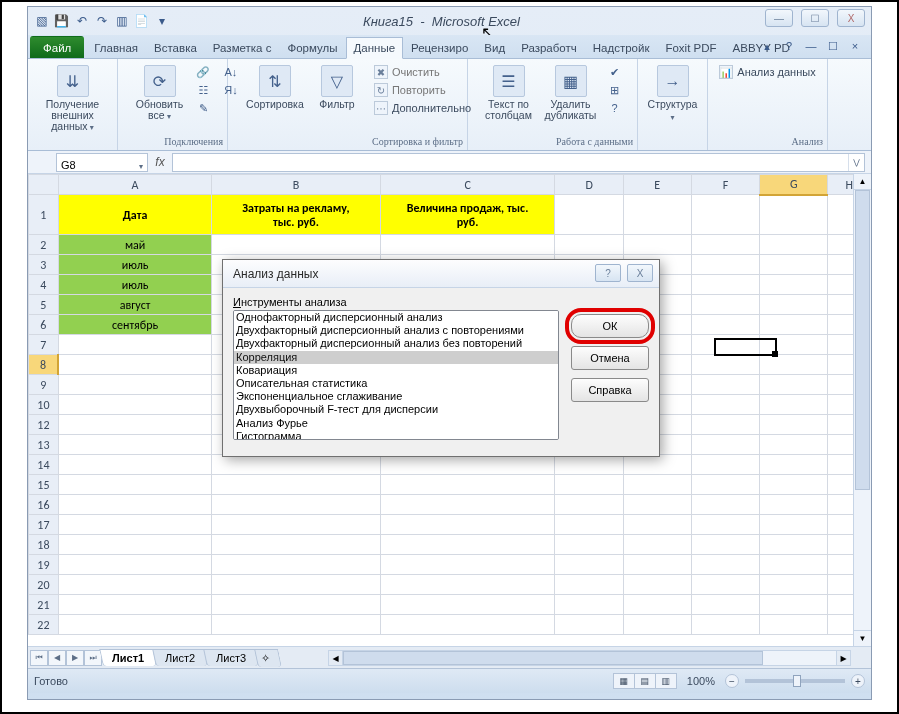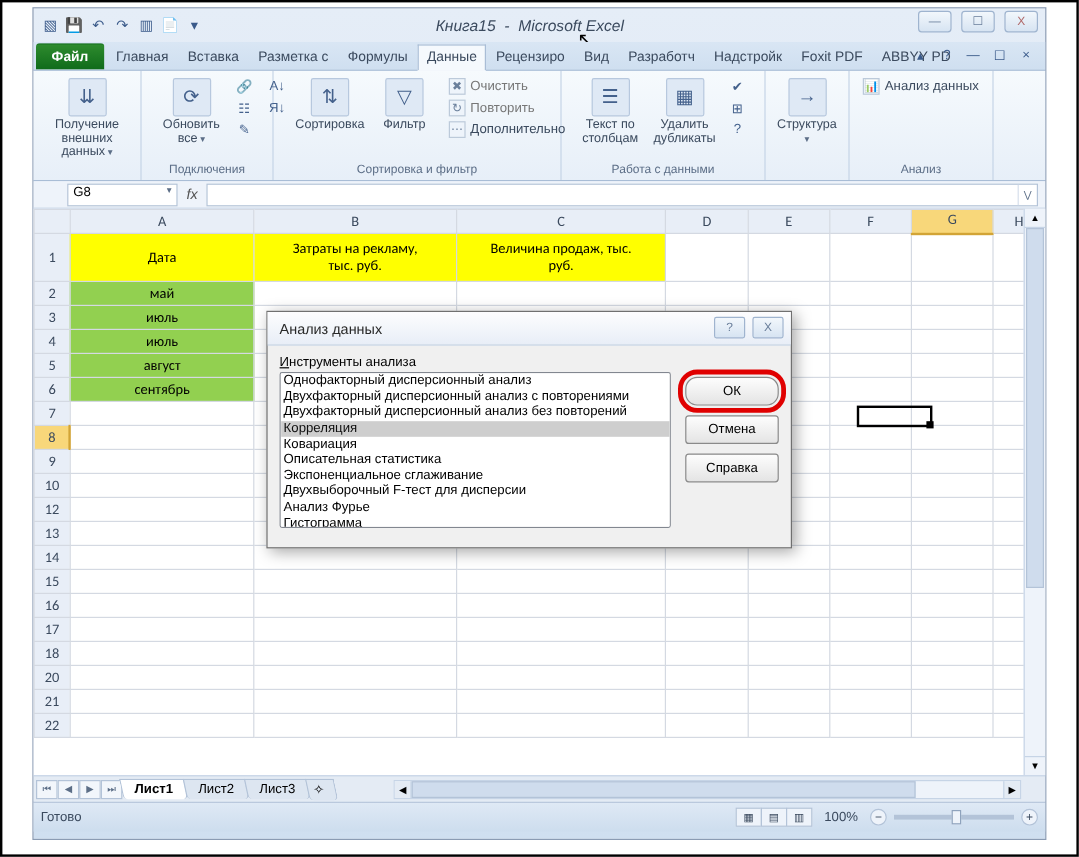--- a/index.html
+++ b/index.html
@@ -19,48 +19,48 @@
             background: linear-gradient(#f2f7fc,#d7e4f2); font-size: 10px; color: #6a7f9b;
             display: flex; align-items: center; justify-content: center; }
   .winbtn.close { color: #b06a6a; }
 
   
   .ribbon-tabs { height: 24px; display: flex; align-items: flex-end; padding-left: 2px; gap: 0;
                  background: linear-gradient(#d9e6f4,#cfdff0); border-bottom: 1px solid #a9bdd6; position: relative; }
   .rtab { height: 22px; padding: 0 7px; font-size: 11.5px; color: #3b4a5e; display: flex; align-items: center;
           border: 1px solid transparent; border-bottom: none; cursor: default; }
   .rtab.file { background: linear-gradient(#2e8b2e,#0f6b1a); color: #fff; border-radius: 3px 3px 0 0;
-               font-weight: bold; height: 22px; padding: 0 12px; margin-right: 2px; }
+               font-weight: normal; height: 22px; padding: 0 12px; margin-right: 2px; }
   .rtab.active { background: #f5f9fd; border-color: #a9bdd6; border-bottom: 1px solid #f5f9fd; margin-bottom: -1px; }
   .rtab-help { position: absolute; right: 8px; top: 3px; display: flex; gap: 6px; font-size: 11px; color: #3a5a8a; }
   .rtab-help span { width: 16px; height: 16px; display: inline-flex; align-items: center; justify-content: center; }
 
   
   .ribbon { height: 92px; background: linear-gradient(#f6fafd,#e7eff8); border-bottom: 1px solid #a9bdd6;
             display: flex; font-size: 11px; color: #3b4a5e; }
   .rgroup { border-right: 1px solid #c6d4e6; padding: 2px 4px 1px 4px; display: flex; flex-direction: column;
             align-items: center; justify-content: space-between; }
   .rgroup .body { flex: 1; display: flex; align-items: flex-start; gap: 4px; padding-top: 2px; }
-  .rgroup .glabel { font-size: 10px; color: #5c6e87; height: 13px; text-align: center; width: 100%; }
+  .rgroup .glabel { font-size: 10px; color: #5c6e87; height: 13px; text-align: right; width: 100%; font-family: Liberation Serif, serif; }
   .bigbtn { width: 58px; display: flex; flex-direction: column; align-items: center; gap: 2px; padding: 2px 2px; }
   .bigbtn .bic { width: 32px; height: 32px; background: #dfe9f5; border: 1px solid #b7c8de; border-radius: 2px;
                  display: flex; align-items: center; justify-content: center; font-size: 16px; color: #44618c; }
   .bigbtn .blab { font-size: 10.5px; text-align: center; line-height: 11px; }
   .stack { display: flex; flex-direction: column; gap: 0px; }
   .sbtn { height: 18px; width: 22px; display: flex; align-items: center; justify-content: center;
           font-size: 11px; color: #44618c; border: 1px solid transparent; }
   .mitem { height: 18px; padding: 0 4px; font-size: 11px; display: flex; align-items: center; gap: 4px; color: #777; }
   .mitem .mi { width: 14px; height: 14px; display: inline-flex; align-items: center; justify-content: center;
                font-size: 10px; border: 1px solid #bccada; background: #eef4fb; color: #6a7f9b; }
   .bigbtn.drop .blab::after { content: " ▾"; font-size: 8px; color: #5c6e87; }
 
   
   .fxbar { height: 23px; background: #eef3fa; border-bottom: 1px solid #c6d4e6; display: flex; align-items: center; }
   .namebox { width: 92px; height: 19px; margin-left: 28px; background: #fff; border: 1px solid #b3c3d8;
-             font-size: 11px; padding: 0 4px; display: flex; align-items: flex-start; justify-content: space-between; }
+             font-size: 11px; padding: 0 4px; display: flex; align-items: flex-end; justify-content: space-between; }
   .namebox .nd { font-size: 8px; color: #5c6e87; }
   .fxlabel { width: 24px; text-align: center; font-style: italic; font-size: 12px; color: #555; }
   .fxinput { flex: 1; height: 19px; background: #fff; border: 1px solid #b3c3d8; margin-right: 6px; }
   .fxinput .expand { float: right; width: 16px; height: 100%; border-left: 1px solid #d6dfeb;
                      font-size: 8px; color: #5c6e87; display: flex; align-items: center; justify-content: center; }
 
   
   .sheet { position: relative; height: 472px; background: #fff; display: flex; }
   .grid { flex: 1; overflow: hidden; position: relative; }
   table.cells { border-collapse: collapse; width: 100%; }
@@ -68,21 +68,21 @@
                                    height: 19px; text-align: center; }
   table.cells th { background: #e8eef7; color: #3b4a5e; font-weight: normal; height: 20px; }
   th.colh { border-top: none; }
   th.rowh { width: 26px; }
   th.colh.selected { background: #f8d77a; border-bottom: 2px solid #d2a436; }
   th.rowh.selected { background: #f8d77a; border-right: 2px solid #d2a436; }
   .colA { width: 144px; } .colB { width: 158px; } .colC { width: 164px; }
   .colD { width: 64px; } .colE { width: 64px; } .colF { width: 64px; }
   .colG { width: 64px; } .colH { width: 40px; }
 
-  .hdrcell { background: #ffff00 !important; font-weight: normal; height: 40px !important; vertical-align: middle;
+  .hdrcell { background: #ffff00 !important; font-weight: bold; height: 40px !important; vertical-align: middle;
              white-space: pre-line; line-height: 14px; }
   .monthcell { background: #92d050 !important; }
   .selG8 { position: absolute; left: 686px; top: 164px; width: 63px; height: 18px; border: 2px solid #000; pointer-events: none; }
   .selG8::after { content: ""; position: absolute; right: -3px; bottom: -3px; width: 6px; height: 6px; background: #000; }
 
   
   .sheettabs { height: 22px; background: #e4ebf4; border-top: 1px solid #c6d4e6; display: flex; align-items: center;
                font-size: 11px; position: relative; }
   .stnav { display: flex; gap: 0; padding-left: 2px; }
   .stnav span { width: 18px; height: 16px; border: 1px solid #b3c3d8; background: #f2f6fb; display: flex;
@@ -518,20 +518,31 @@
               <td></td>
               <td></td>
               <td></td>
               <td></td>
               <td></td>
               <td></td>
               <td></td>
               <td></td>
             </tr>
         <tr>
+              <th class="rowh">19</th>
+              <td></td>
+              <td></td>
+              <td></td>
+              <td></td>
+              <td></td>
+              <td></td>
+              <td></td>
+              <td></td>
+            </tr>
+        <tr>
               <th class="rowh">20</th>
               <td></td>
               <td></td>
               <td></td>
               <td></td>
               <td></td>
               <td></td>
               <td></td>
               <td></td>
             </tr>

